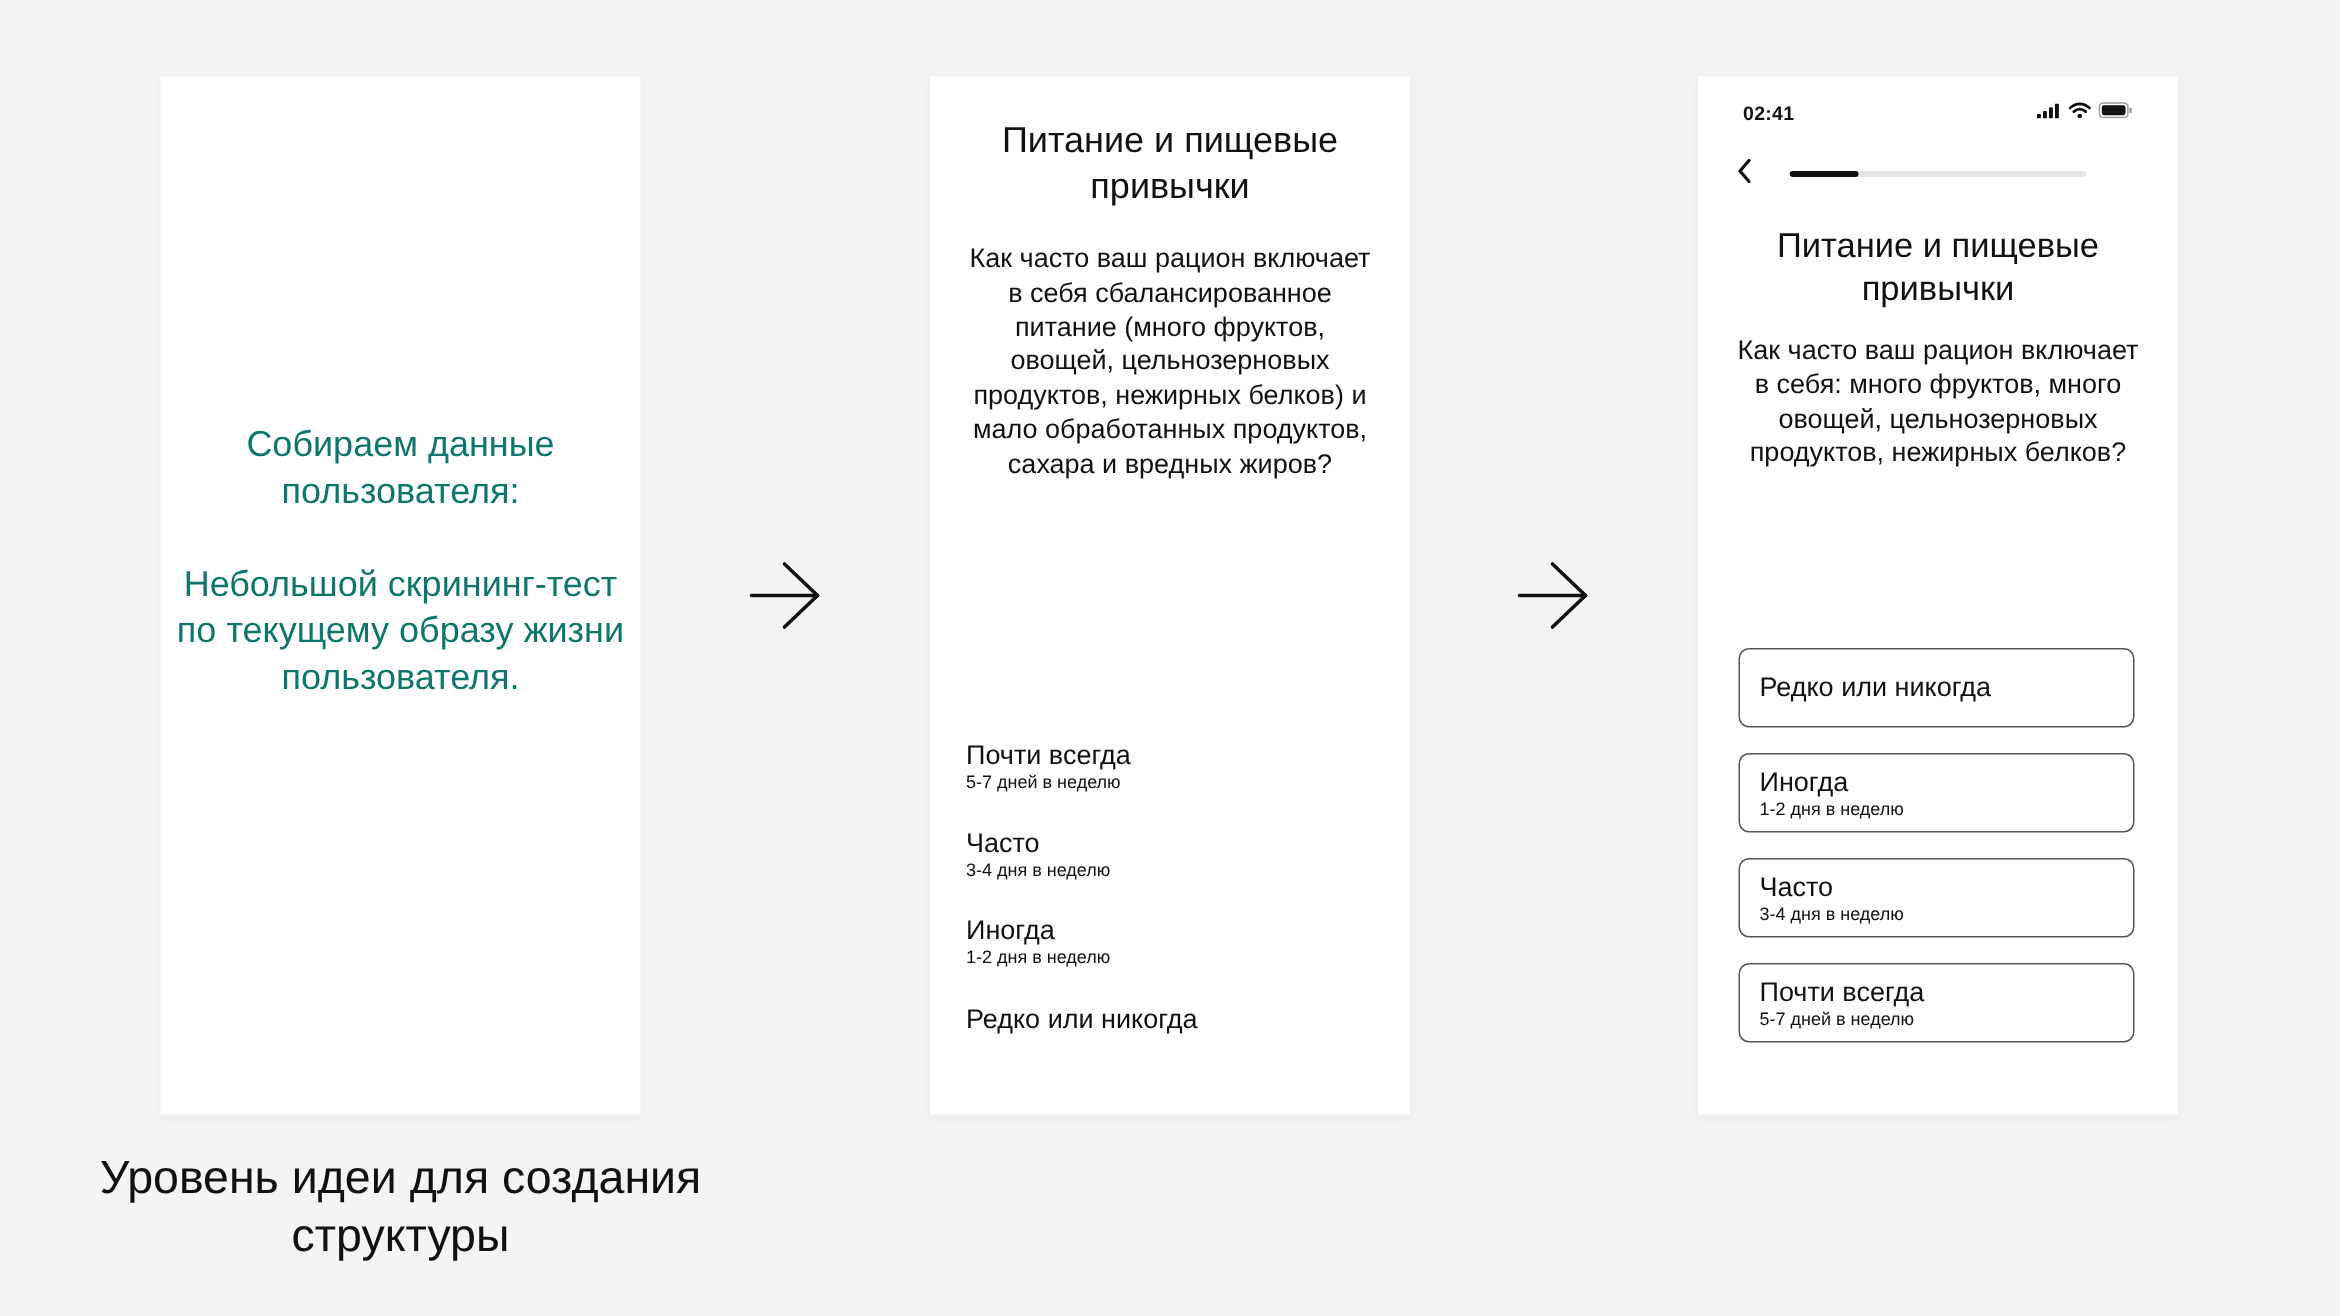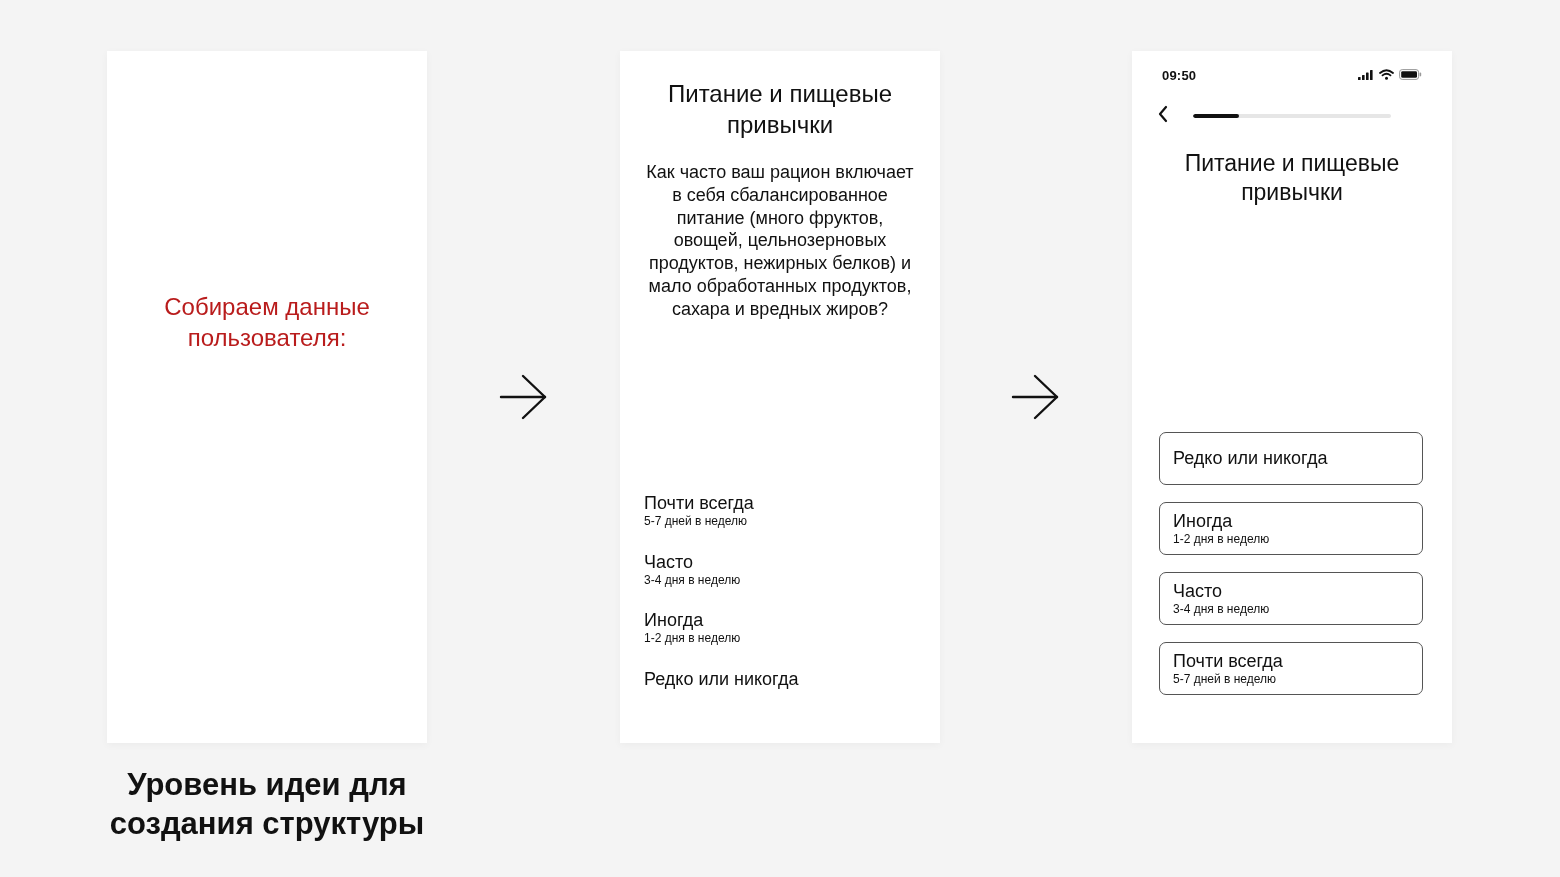--- a/index.html
+++ b/index.html
@@ -15,22 +15,22 @@
       position: absolute; top: 51px; width: 320px; height: 692px;
       background: #ffffff;
       box-shadow: 0 2px 8px rgba(0,0,0,0.04);
     }
     .card-1 { left: 107px; }
     .card-2 { left: 620px; }
     .card-3 { left: 1132px; }
 
     
     .idea-text {
-      position: absolute; left: 0; right: 0; top: 240px;
-      text-align: center; font-size: 24px; line-height: 31px; color: #b91c1c;
+      position: absolute; left: 0; right: 0; top: 230px;
+      text-align: center; font-size: 24px; line-height: 31px; color: #0f766e;
       padding: 0 6px;
     }
     .idea-text p { margin: 0; }
     .idea-text .gap { height: 31px; }
 
     
     .draft-title {
       position: absolute; left: 0; right: 0; top: 27px;
       text-align: center; font-size: 24px; line-height: 31px; padding: 0 20px;
     }
@@ -85,36 +85,37 @@
     
     .arrow {
       position: absolute; top: 373px; width: 50px; height: 48px;
     }
     .arrow-1 { left: 499px; }
     .arrow-2 { left: 1011px; }
 
     
     .caption {
       position: absolute; top: 765px; width: 420px;
-      text-align: center; font-size: 31px; line-height: 39px; font-weight: bold;
+      text-align: center; font-size: 31px; line-height: 39px; font-weight: normal;
       color: #111;
     }
     .caption-1 { left: 57px; }
     .caption-2 { left: 570px; }
     .caption-3 { left: 1082px; }
   </style>
 </head>
 <body>
 
 <div class="stage">
 
   <div class="card card-1">
     <div class="idea-text">
       <p>Собираем данные пользователя:</p>
       <div class="gap"></div>
+      <p>Небольшой скрининг-тест по текущему образу жизни пользователя.</p>
     </div>
   </div>
 
   <div class="arrow arrow-1">
     <svg width="50" height="48" viewBox="0 0 50 48">
       <line x1="2" y1="24" x2="46" y2="24" stroke="#111" stroke-width="2.4" stroke-linecap="round"></line>
       <polyline points="24,3 46,24 24,45" fill="none" stroke="#111" stroke-width="2.4" stroke-linecap="round" stroke-linejoin="round"></polyline>
     </svg>
   </div>
 
@@ -142,21 +143,21 @@
 
   <div class="arrow arrow-2">
     <svg width="50" height="48" viewBox="0 0 50 48">
       <line x1="2" y1="24" x2="46" y2="24" stroke="#111" stroke-width="2.4" stroke-linecap="round"></line>
       <polyline points="24,3 46,24 24,45" fill="none" stroke="#111" stroke-width="2.4" stroke-linecap="round" stroke-linejoin="round"></polyline>
     </svg>
   </div>
 
   <div class="card card-3">
     <div class="status-bar">
-      <span class="status-time">09:50</span>
+      <span class="status-time">02:41</span>
       <span class="status-icons">
         <span>
           <svg width="16" height="10" viewBox="0 0 16 10">
             <rect x="0" y="7" width="2.6" height="3" rx="0.6" fill="#111"></rect>
             <rect x="4" y="5" width="2.6" height="5" rx="0.6" fill="#111"></rect>
             <rect x="8" y="2.5" width="2.6" height="7.5" rx="0.6" fill="#111"></rect>
             <rect x="12" y="0" width="2.6" height="10" rx="0.6" fill="#111"></rect>
           </svg>
         </span>
         <span>
@@ -183,20 +184,21 @@
             <polyline points="9,2 3,9 9,16" fill="none" stroke="#111" stroke-width="2.2" stroke-linecap="round" stroke-linejoin="round"></polyline>
           </svg>
         </span>
       </div>
       <div class="progress-track">
         <div class="progress-fill" id="progress-fill" style="width: 23%;"></div>
       </div>
     </div>
 
     <div class="proto-title">Питание и пищевые привычки</div>
+    <div class="proto-question">Как часто ваш рацион включает в себя: много фруктов, много овощей, цельнозерновых продуктов, нежирных белков?</div>
 
     <div class="proto-options">
       <div class="proto-option">
         <span class="opt-label">Редко или никогда</span>
       </div>
       <div class="proto-option">
         <span class="opt-label">Иногда</span>
         <span class="opt-sub">1-2 дня в неделю</span>
       </div>
       <div class="proto-option">

